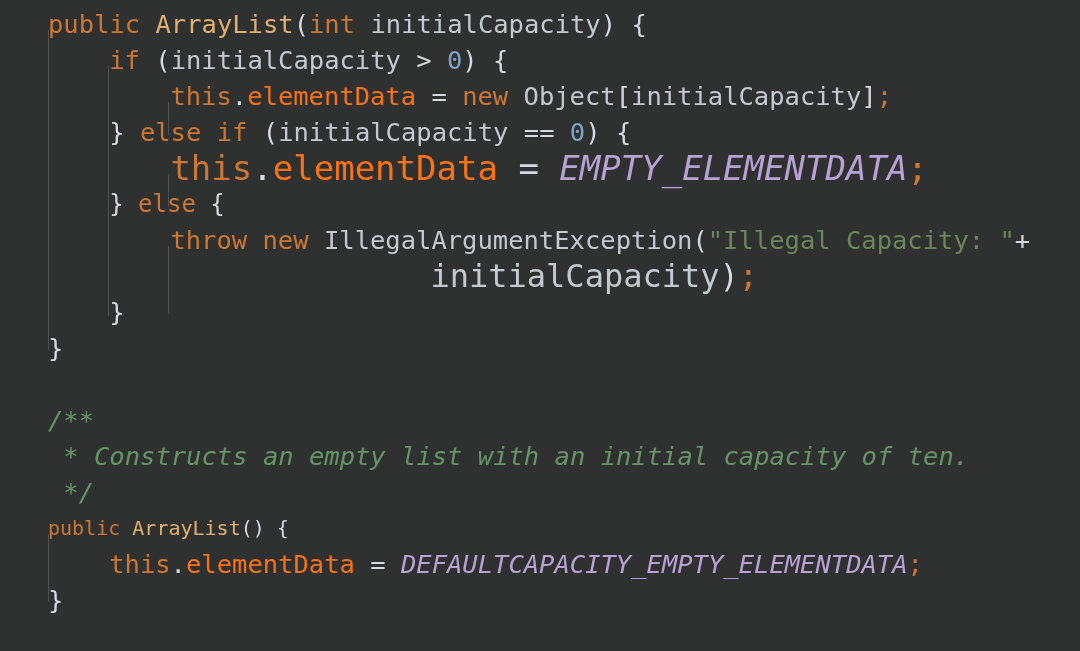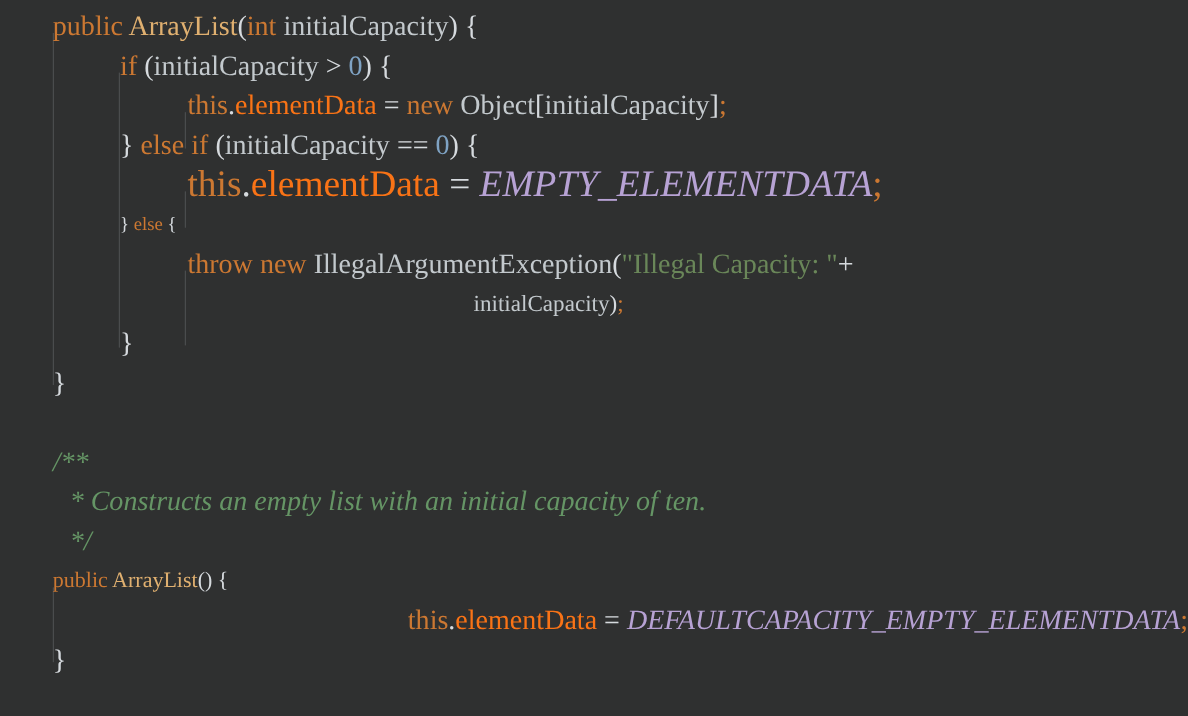--- a/index.html
+++ b/index.html
@@ -22,21 +22,20 @@
     box-sizing: border-box;
     padding: 0;
   }
 
   .code-area {
     position: absolute;
     left: 0;
     top: 0;
     width: 1080px;
     height: 651px;
-    font-family: Liberation Serif, serif;
   }
 
   
   .guide {
     position: absolute;
     width: 1px;
     background: #4e5052;
   }
 
   .line {
@@ -80,27 +79,27 @@
         <div class="guide" style="left: 168px; top: 174px; height: 33px; background: rgb(78, 80, 82);"></div>
         <div class="guide" style="left: 168px; top: 246px; height: 68px; background: rgb(78, 80, 82);"></div>
         <div class="guide" style="left: 48px; top: 534px; height: 68px; background: rgb(78, 80, 82);"></div>
       </div>
     <div id="lines">
         <div class="line" style="top: 6px; font-size: 25.5px; line-height: 36px;"><span class="ln-indent" style="width: 48px;"></span><span class="kw">public</span><span class="punc"> </span><span class="type">ArrayList</span><span class="punc">(</span><span class="kw">int</span><span class="punc"> </span><span class="ident">initialCapacity</span><span class="punc">)</span><span class="punc"> {</span></div>
         <div class="line" style="top: 42px; font-size: 25.5px; line-height: 36px;"><span class="ln-indent" style="width: 109.2px;"></span><span class="kw">if</span><span class="punc"> (</span><span class="ident">initialCapacity</span><span class="punc"> &gt; </span><span class="num">0</span><span class="punc">) {</span></div>
         <div class="line" style="top: 78px; font-size: 25.5px; line-height: 36px;"><span class="ln-indent" style="width: 170.4px;"></span><span class="this">this</span><span class="punc">.</span><span class="field">elementData</span><span class="punc"> = </span><span class="kw">new</span><span class="punc"> </span><span class="ident">Object</span><span class="punc">[</span><span class="ident">initialCapacity</span><span class="punc">]</span><span class="semi">;</span></div>
         <div class="line" style="top: 114px; font-size: 25.5px; line-height: 36px;"><span class="ln-indent" style="width: 109.2px;"></span><span class="punc">} </span><span class="kw">else</span><span class="punc"> </span><span class="kw">if</span><span class="punc"> (</span><span class="ident">initialCapacity</span><span class="punc"> == </span><span class="num">0</span><span class="punc">) {</span></div>
         <div class="line" style="top: 150px; font-size: 34px; line-height: 36px;"><span class="ln-indent" style="width: 170.4px;"></span><span class="this">this</span><span class="punc">.</span><span class="field">elementData</span><span class="punc"> = </span><span class="const">EMPTY_ELEMENTDATA</span><span class="semi">;</span></div>
-        <div class="line" style="top: 186px; font-size: 17px; line-height: 36px;"><span class="ln-indent" style="width: 109.2px;"></span><span class="punc">} </span><span class="kw">else</span><span class="punc"> {</span></div>
+        <div class="line" style="top: 186px; font-size: 24px; line-height: 36px;"><span class="ln-indent" style="width: 109.2px;"></span><span class="punc">} </span><span class="kw">else</span><span class="punc"> {</span></div>
         <div class="line" style="top: 222px; font-size: 25.5px; line-height: 36px;"><span class="ln-indent" style="width: 170.4px;"></span><span class="kw">throw</span><span class="punc"> </span><span class="kw">new</span><span class="punc"> </span><span class="ident">IllegalArgumentException</span><span class="punc">(</span><span class="str">"Illegal Capacity: "</span><span class="punc">+</span></div>
-        <div class="line" style="top: 258px; font-size: 21px; line-height: 36px;"><span class="ln-indent" style="width: 430.5px;"></span><span class="ident">initialCapacity</span><span class="punc">)</span><span class="semi">;</span></div>
+        <div class="line" style="top: 258px; font-size: 32px; line-height: 36px;"><span class="ln-indent" style="width: 430.5px;"></span><span class="ident">initialCapacity</span><span class="punc">)</span><span class="semi">;</span></div>
         <div class="line" style="top: 294px; font-size: 25.5px; line-height: 36px;"><span class="ln-indent" style="width: 109.2px;"></span><span class="punc">}</span></div>
         <div class="line" style="top: 330px; font-size: 25.5px; line-height: 36px;"><span class="ln-indent" style="width: 48px;"></span><span class="punc">}</span></div>
         <div class="line" style="top: 366px; font-size: 25.5px; line-height: 36px;"><span class="ln-indent" style="width: 48px;"></span></div>
         <div class="line" style="top: 402px; font-size: 25.5px; line-height: 36px;"><span class="ln-indent" style="width: 48px;"></span><span class="cmt">/**</span></div>
         <div class="line" style="top: 438px; font-size: 25.5px; line-height: 36px;"><span class="ln-indent" style="width: 63.3px;"></span><span class="cmt">* Constructs an empty list with an initial capacity of ten.</span></div>
         <div class="line" style="top: 474px; font-size: 25.5px; line-height: 36px;"><span class="ln-indent" style="width: 63.3px;"></span><span class="cmt">*/</span></div>
         <div class="line" style="top: 510px; font-size: 20px; line-height: 36px;"><span class="ln-indent" style="width: 48px;"></span><span class="kw">public</span><span class="punc"> </span><span class="type">ArrayList</span><span class="punc">()</span><span class="punc"> {</span></div>
-        <div class="line" style="top: 546px; font-size: 25.5px; line-height: 36px; text-align: right;"><span class="ln-indent" style="width: 109.2px;"></span><span class="this">this</span><span class="punc">.</span><span class="field">elementData</span><span class="punc"> = </span><span class="const">DEFAULTCAPACITY_EMPTY_ELEMENTDATA</span><span class="semi">;</span></div>
+        <div class="line" style="top: 546px; font-size: 25.5px; line-height: 36px;"><span class="ln-indent" style="width: 109.2px;"></span><span class="this">this</span><span class="punc">.</span><span class="field">elementData</span><span class="punc"> = </span><span class="const">DEFAULTCAPACITY_EMPTY_ELEMENTDATA</span><span class="semi">;</span></div>
         <div class="line" style="top: 582px; font-size: 25.5px; line-height: 36px;"><span class="ln-indent" style="width: 48px;"></span><span class="punc">}</span></div>
       </div>
   </div>
 </div>
 
 </body></html>

